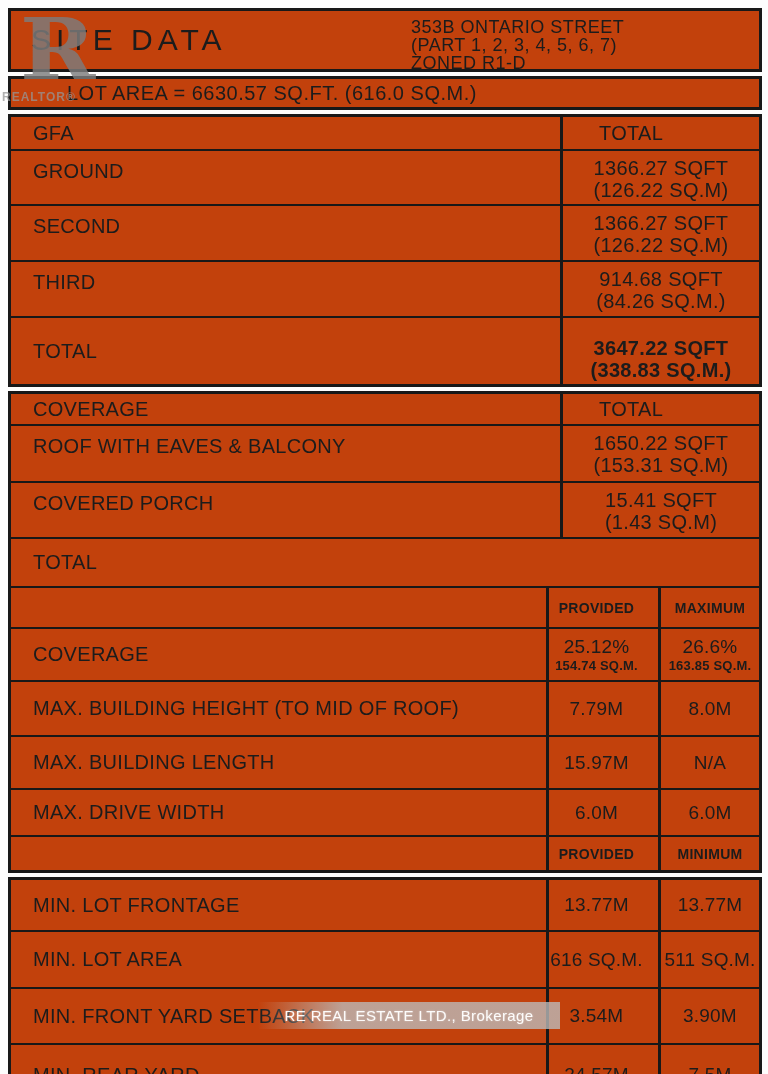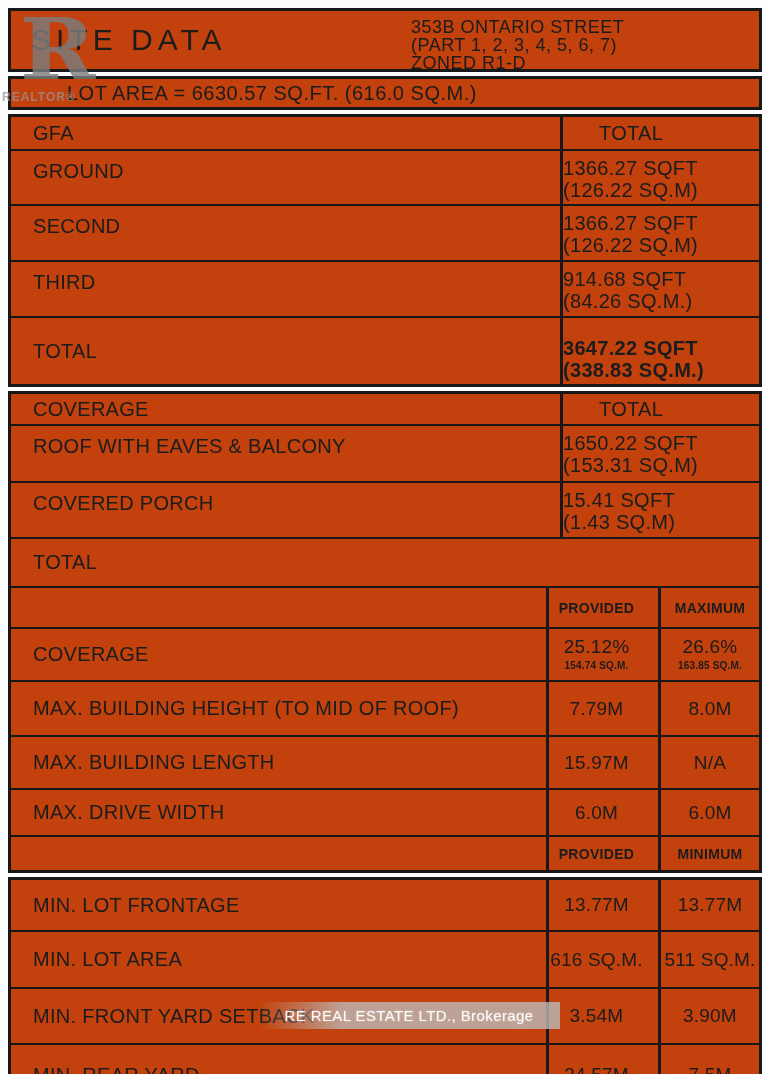--- a/index.html
+++ b/index.html
@@ -21,31 +21,31 @@
 
   
   .lot-box { height:34px; display:flex; align-items:center; }
   .lot-text { padding-left:56px; font-size:20px; letter-spacing:0.5px; white-space:nowrap; }
 
   
   .row { display:flex; align-items:stretch; border-top:2px solid #181818; }
   .row.nt { border-top:none; }
   .lbl { flex:1; display:flex; align-items:flex-start; padding:9px 6px 0 22px; font-size:20px; letter-spacing:0.3px; white-space:nowrap; }
   .row.vc .lbl { align-items:center; padding-top:0; }
-  .val { width:199px; border-left:3px solid #181818; display:flex; flex-direction:column; align-items:flex-start; justify-content:flex-start; padding-top:6px; font-size:20px; line-height:24px; letter-spacing:0.3px; text-align:center; }
+  .val { width:199px; border-left:3px solid #181818; display:flex; flex-direction:column; align-items:center; justify-content:flex-start; padding-top:6px; font-size:20px; line-height:24px; letter-spacing:0.3px; text-align:center; }
   .row.vc .val { justify-content:center; padding-top:16px;font-weight:bold; }
   .row.hdr .val { align-items:flex-start; padding-left:36px; padding-top:0; justify-content:center; }
   .row.hdr .lbl { align-items:center; padding-top:0; }
 
   
   .prov { width:98px; }
   .lim  { width:101px; }
   .prov, .lim { border-left:3px solid #181818; display:flex; flex-direction:column; align-items:center; justify-content:center; font-size:19px; letter-spacing:0.2px; text-align:center; white-space:nowrap;margin-left:14px; }
   .subhdr { font-size:14px; font-weight:bold; letter-spacing:0.3px; }
-  .subval { font-size:10px; font-weight:bold; line-height:15px; }
+  .subval { font-size:13px; font-weight:bold; line-height:15px; }
   .mainval { line-height:22px; }
 
   
   .wm-logo { position:absolute; left:2px; top:14px; z-index:6; pointer-events:none; }
   .wm-r { display:block; margin-left:18px; font-family:"DejaVu Serif", serif; font-weight:bold; font-size:84px; line-height:72px; color:rgba(125,125,125,0.82); transform:scaleX(1.08); transform-origin:left; }
   .wm-rtext { display:block; margin-top:4px; font-size:12px; font-weight:bold; letter-spacing:1px; color:rgba(150,150,150,0.75); }
   .wm-band { position:absolute; left:258px; top:1002px; width:302px; height:27px; z-index:6; display:flex; align-items:center; justify-content:center; pointer-events:none;
     background:linear-gradient(90deg, rgba(188,188,188,0) 0%, rgba(188,188,188,0.78) 28%, rgba(188,188,188,0.78) 100%);
     color:rgba(255,255,255,0.95); font-size:15px; letter-spacing:0.4px; white-space:nowrap; text-shadow:0 0 2px rgba(255,255,255,0.45); }
 </style>

